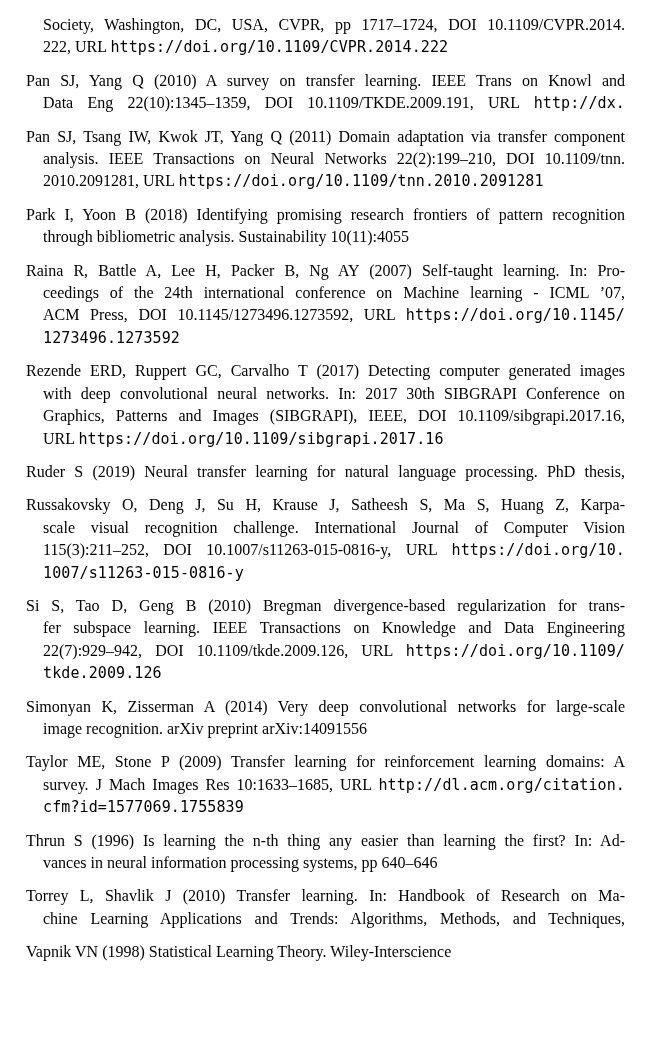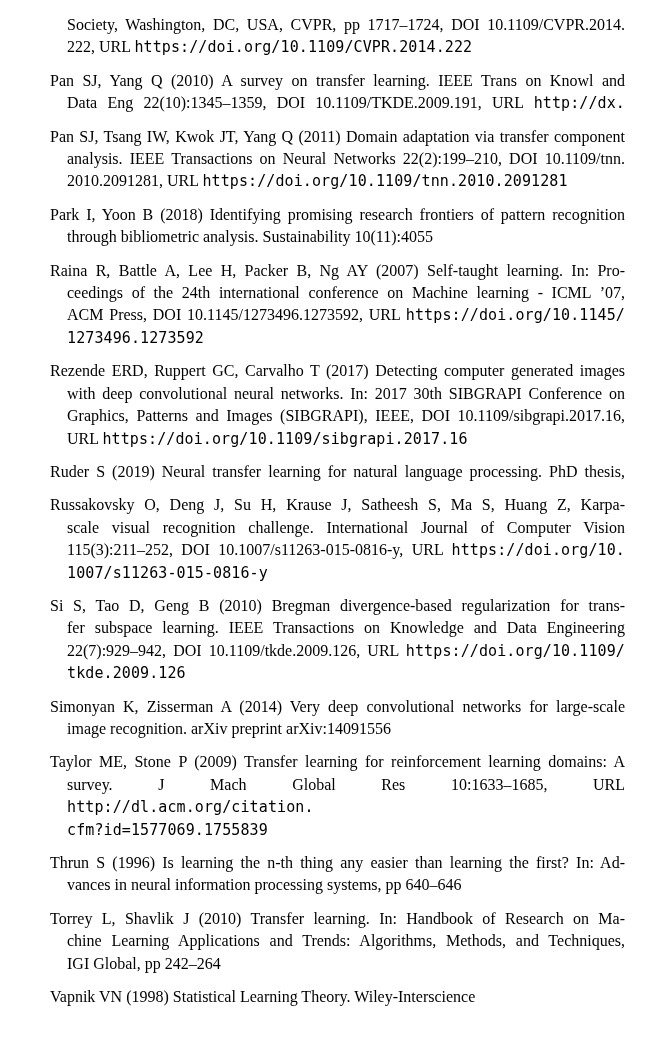--- a/index.html
+++ b/index.html
@@ -21,21 +21,20 @@
   .entry {
     margin-bottom: 11px;
   }
   .line {
     font-family: "Liberation Serif", serif;
     font-size: 16px;
     line-height: 22.4px;
     color: #000000;
     text-align: justify;
     text-align-last: justify;
-    margin-left: 24px;
     -moz-text-align-last: justify;
   }
   .line.last {
     text-align-last: left;
     -moz-text-align-last: left;
   }
   .line.cont,
   .entry.continuation .line {
     padding-left: 17px;
   }
@@ -93,29 +92,28 @@
         <div class="line cont"><span>fer subspace learning. IEEE Transactions on Knowledge and Data Engineering</span></div>
         <div class="line cont"><span>22(7):929–942, DOI 10.1109/tkde.2009.126, URL </span><span class="mono">https://doi.org/10.1109/</span></div>
         <div class="line cont last"><span class="mono">tkde.2009.126</span></div>
       </div>
       <div class="entry">
         <div class="line"><span>Simonyan K, Zisserman A (2014) Very deep convolutional networks for large-scale</span></div>
         <div class="line cont last"><span>image recognition. arXiv preprint arXiv:14091556</span></div>
       </div>
       <div class="entry">
         <div class="line"><span>Taylor ME, Stone P (2009) Transfer learning for reinforcement learning domains: A</span></div>
-        <div class="line cont"><span>survey. J Mach Global Res 10:1633–1685, URL </span><span class="mono">http://dl.acm.org/citation.</span></div>
+        <div class="line cont"><span>survey. J Mach Images Res 10:1633–1685, URL </span><span class="mono">http://dl.acm.org/citation.</span></div>
         <div class="line cont last"><span class="mono">cfm?id=1577069.1755839</span></div>
       </div>
       <div class="entry">
         <div class="line"><span>Thrun S (1996) Is learning the n-th thing any easier than learning the first? In: Ad-</span></div>
         <div class="line cont last"><span>vances in neural information processing systems, pp 640–646</span></div>
       </div>
       <div class="entry">
         <div class="line"><span>Torrey L, Shavlik J (2010) Transfer learning. In: Handbook of Research on Ma-</span></div>
         <div class="line cont"><span>chine Learning Applications and Trends: Algorithms, Methods, and Techniques,</span></div>
-        <div class="line cont last"><span>IGI Global, pp 242–264</span></div>
       </div>
       <div class="entry">
         <div class="line last"><span>Vapnik VN (1998) Statistical Learning Theory. Wiley-Interscience</span></div>
       </div>
     </div>
 </div>
 
 </body></html>

